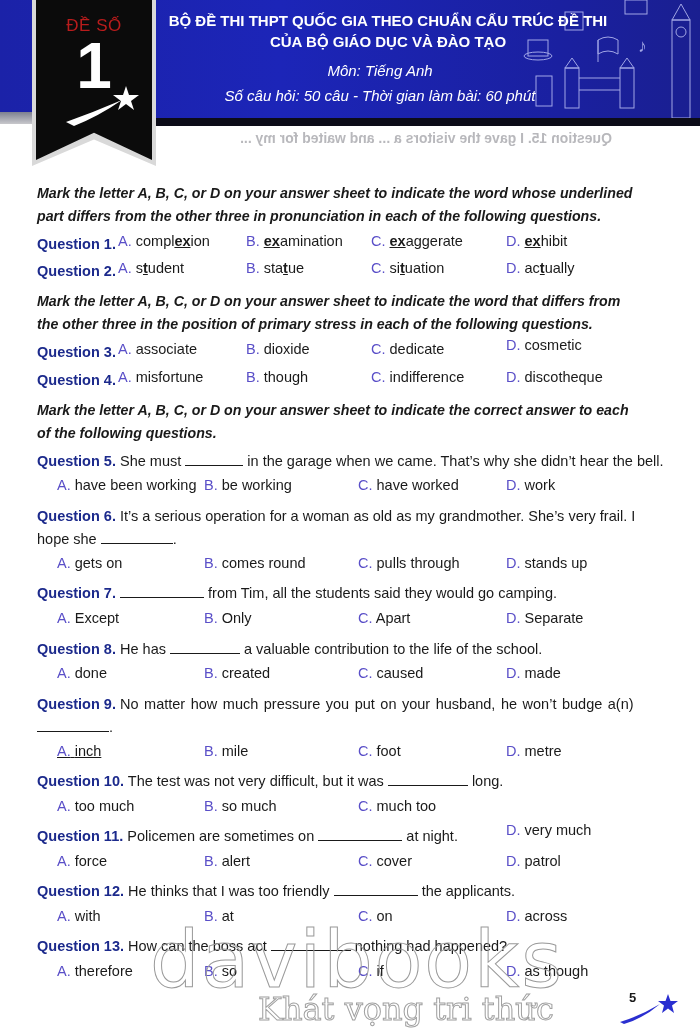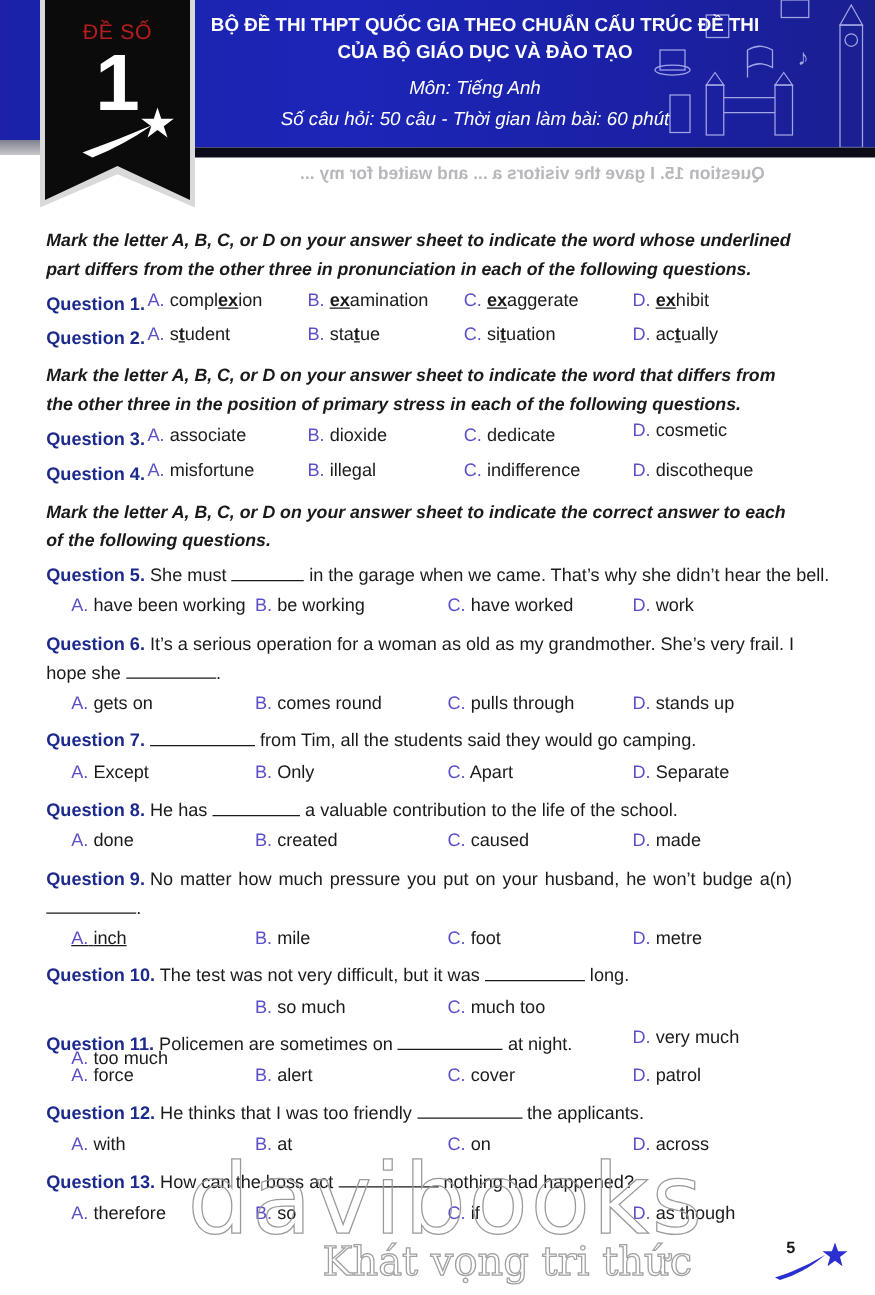--- a/index.html
+++ b/index.html
@@ -148,21 +148,21 @@
 <div class="instr" style="top:290px;">Mark the letter A, B, C, or D on your answer sheet to indicate the word that differs from the other three in the position of primary stress in each of the following questions.</div>
 
 <div class="qline" style="top:341px;"><span class="qlabel">Question 3.</span></div>
 <span class="opt" style="left:118px;top:341px;"><span class="letter">A.</span> <span>associate</span></span>
 <span class="opt" style="left:246px;top:341px;"><span class="letter">B.</span> <span>dioxide</span></span>
 <span class="opt" style="left:371px;top:341px;"><span class="letter">C.</span> <span>dedicate</span></span>
 <span class="opt" style="left:506px;top:337px;"><span class="letter">D.</span> <span>cosmetic</span></span>
 
 <div class="qline" style="top:369px;"><span class="qlabel">Question 4.</span></div>
 <span class="opt" style="left:118px;top:369px;"><span class="letter">A.</span> <span>misfortune</span></span>
-<span class="opt" style="left:246px;top:369px;"><span class="letter">B.</span> <span>illegal</span></span>
+<span class="opt" style="left:246px;top:369px;"><span class="letter">B.</span> <span>though</span></span>
 <span class="opt" style="left:371px;top:369px;"><span class="letter">C.</span> <span>indifference</span></span>
 <span class="opt" style="left:506px;top:369px;"><span class="letter">D.</span> <span>discotheque</span></span>
 
 <div class="instr" style="top:399px;">Mark the letter A, B, C, or D on your answer sheet to indicate the correct answer to each of the following questions.</div>
 
 <div class="qline" style="top:450px;">
   <span class="qlabel">Question 5.</span>
   <span>She must</span>
   <span class="blank" style="width:58px"></span>
   <span>in the garage when we came. That’s why she didn’t hear the bell.</span>
@@ -217,21 +217,21 @@
 <span class="opt" style="left:204px;top:743px;"><span class="letter">B.</span> <span>mile</span></span>
 <span class="opt" style="left:358px;top:743px;"><span class="letter">C.</span> <span>foot</span></span>
 <span class="opt" style="left:506px;top:743px;"><span class="letter">D.</span> <span>metre</span></span>
 
 <div class="qline" style="top:770px;">
   <span class="qlabel">Question 10.</span>
   <span>The test was not very difficult, but it was</span>
   <span class="blank" style="width:80px"></span>
   <span>long.</span>
 </div>
-<span class="opt" style="left:57px;top:798px;margin-top:41px;"><span class="letter">A.</span> <span>too much</span></span>
+<span class="opt" style="left:57px;top:798px;"><span class="letter">A.</span> <span>too much</span></span>
 <span class="opt" style="left:204px;top:798px;"><span class="letter">B.</span> <span>so much</span></span>
 <span class="opt" style="left:358px;top:798px;"><span class="letter">C.</span> <span>much too</span></span>
 <span class="opt" style="left:506px;top:822px;"><span class="letter">D.</span> <span>very much</span></span>
 
 <div class="qline" style="top:825px;">
   <span class="qlabel">Question 11.</span>
   <span>Policemen are sometimes on</span>
   <span class="blank" style="width:84px"></span>
   <span>at night.</span>
 </div>

